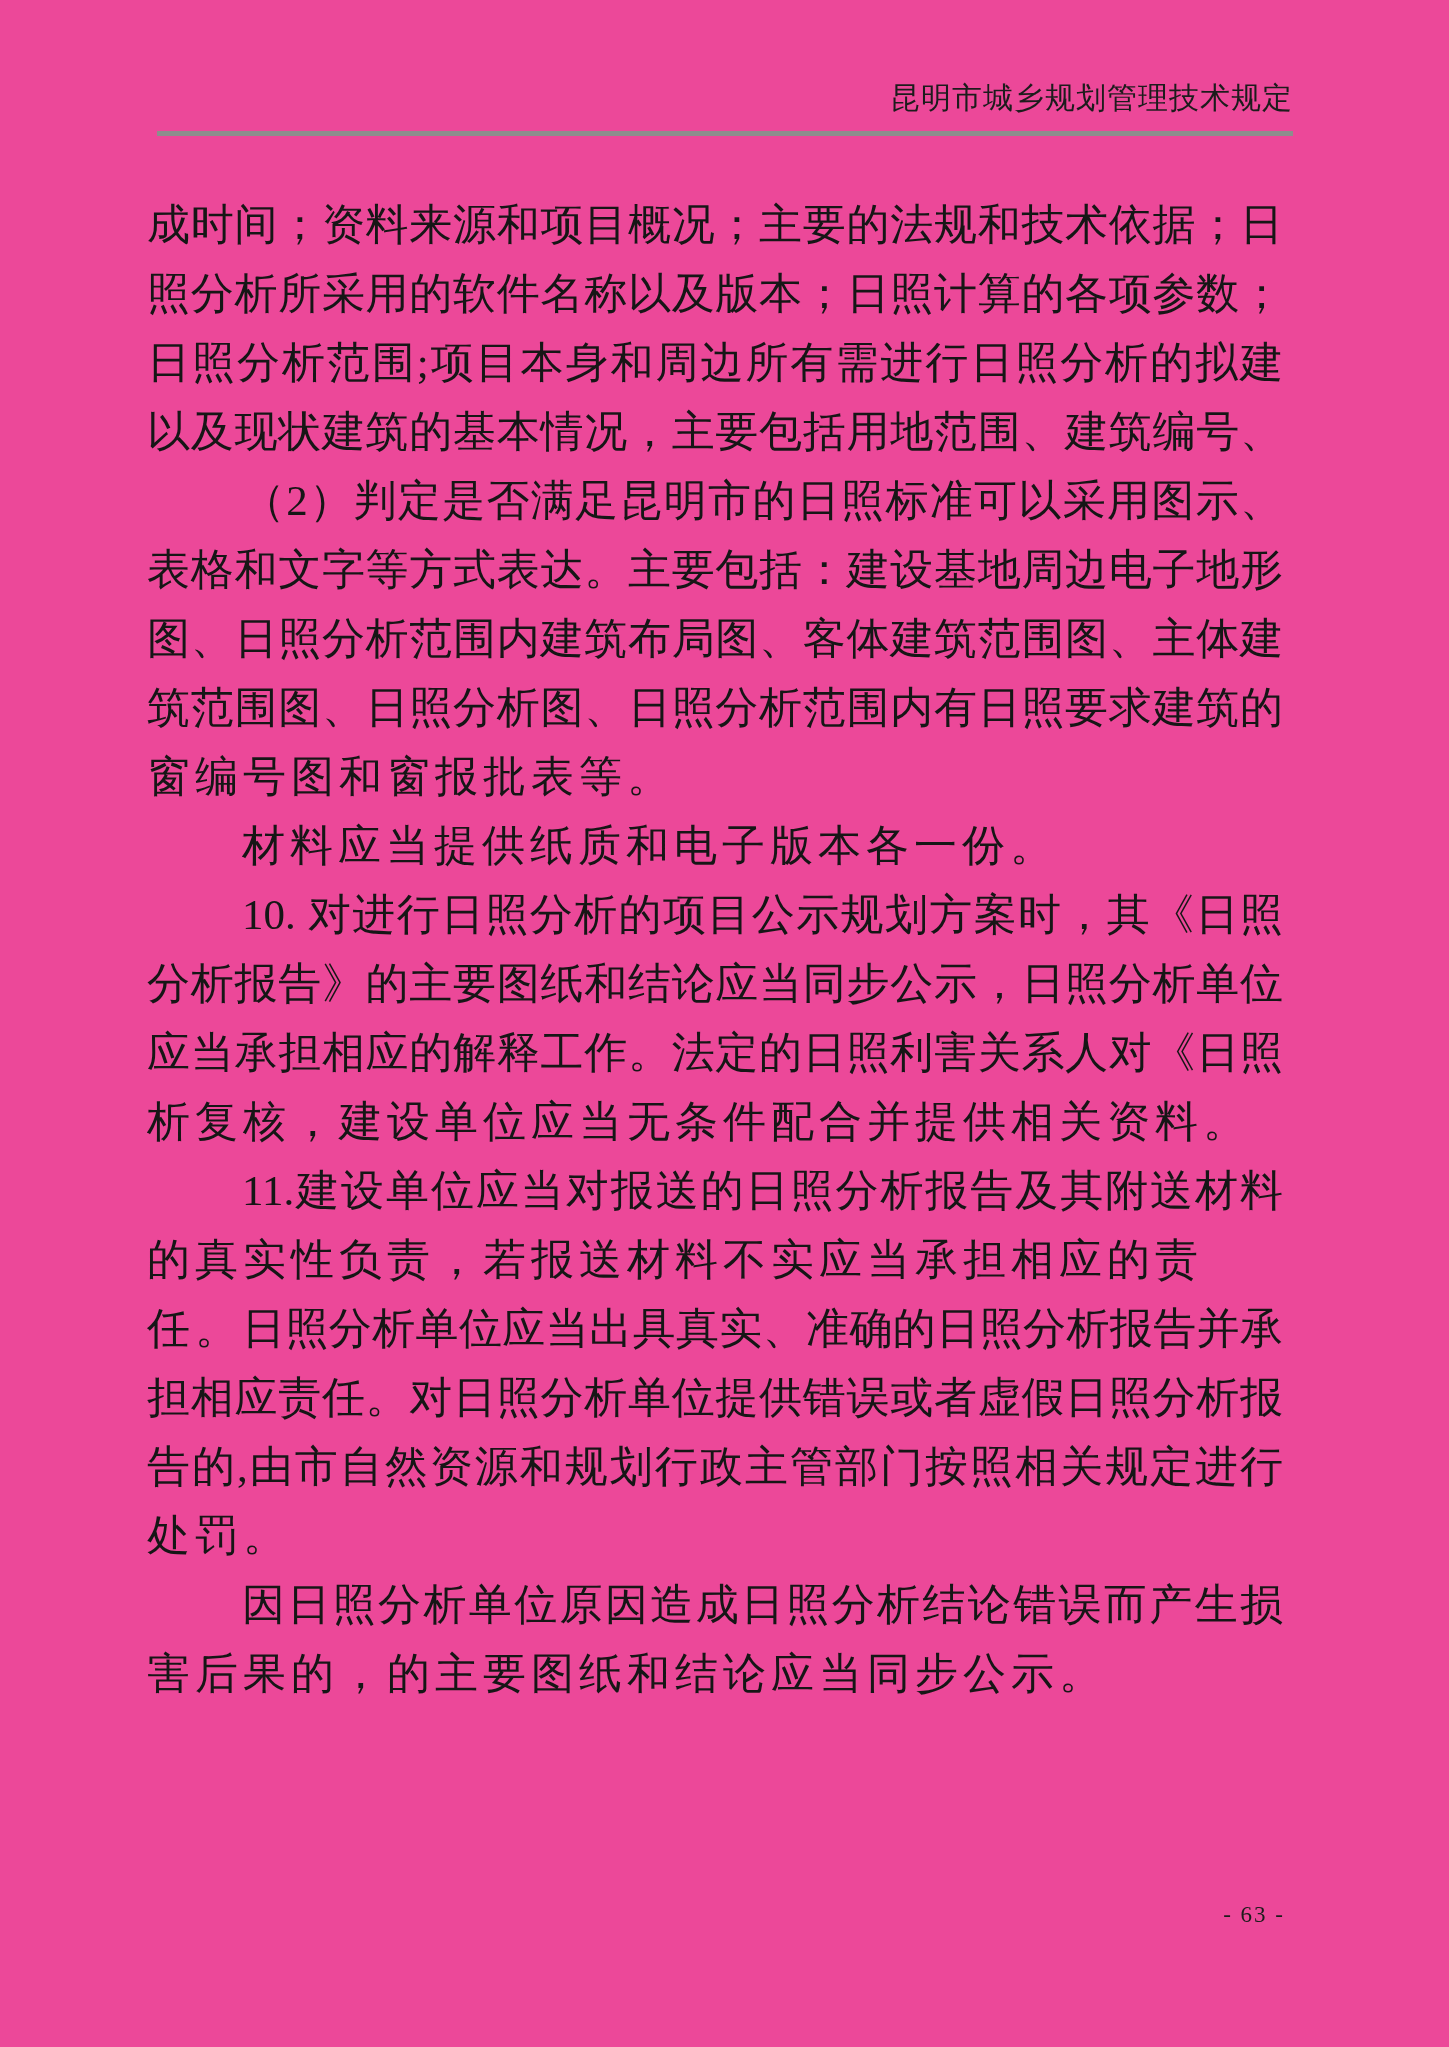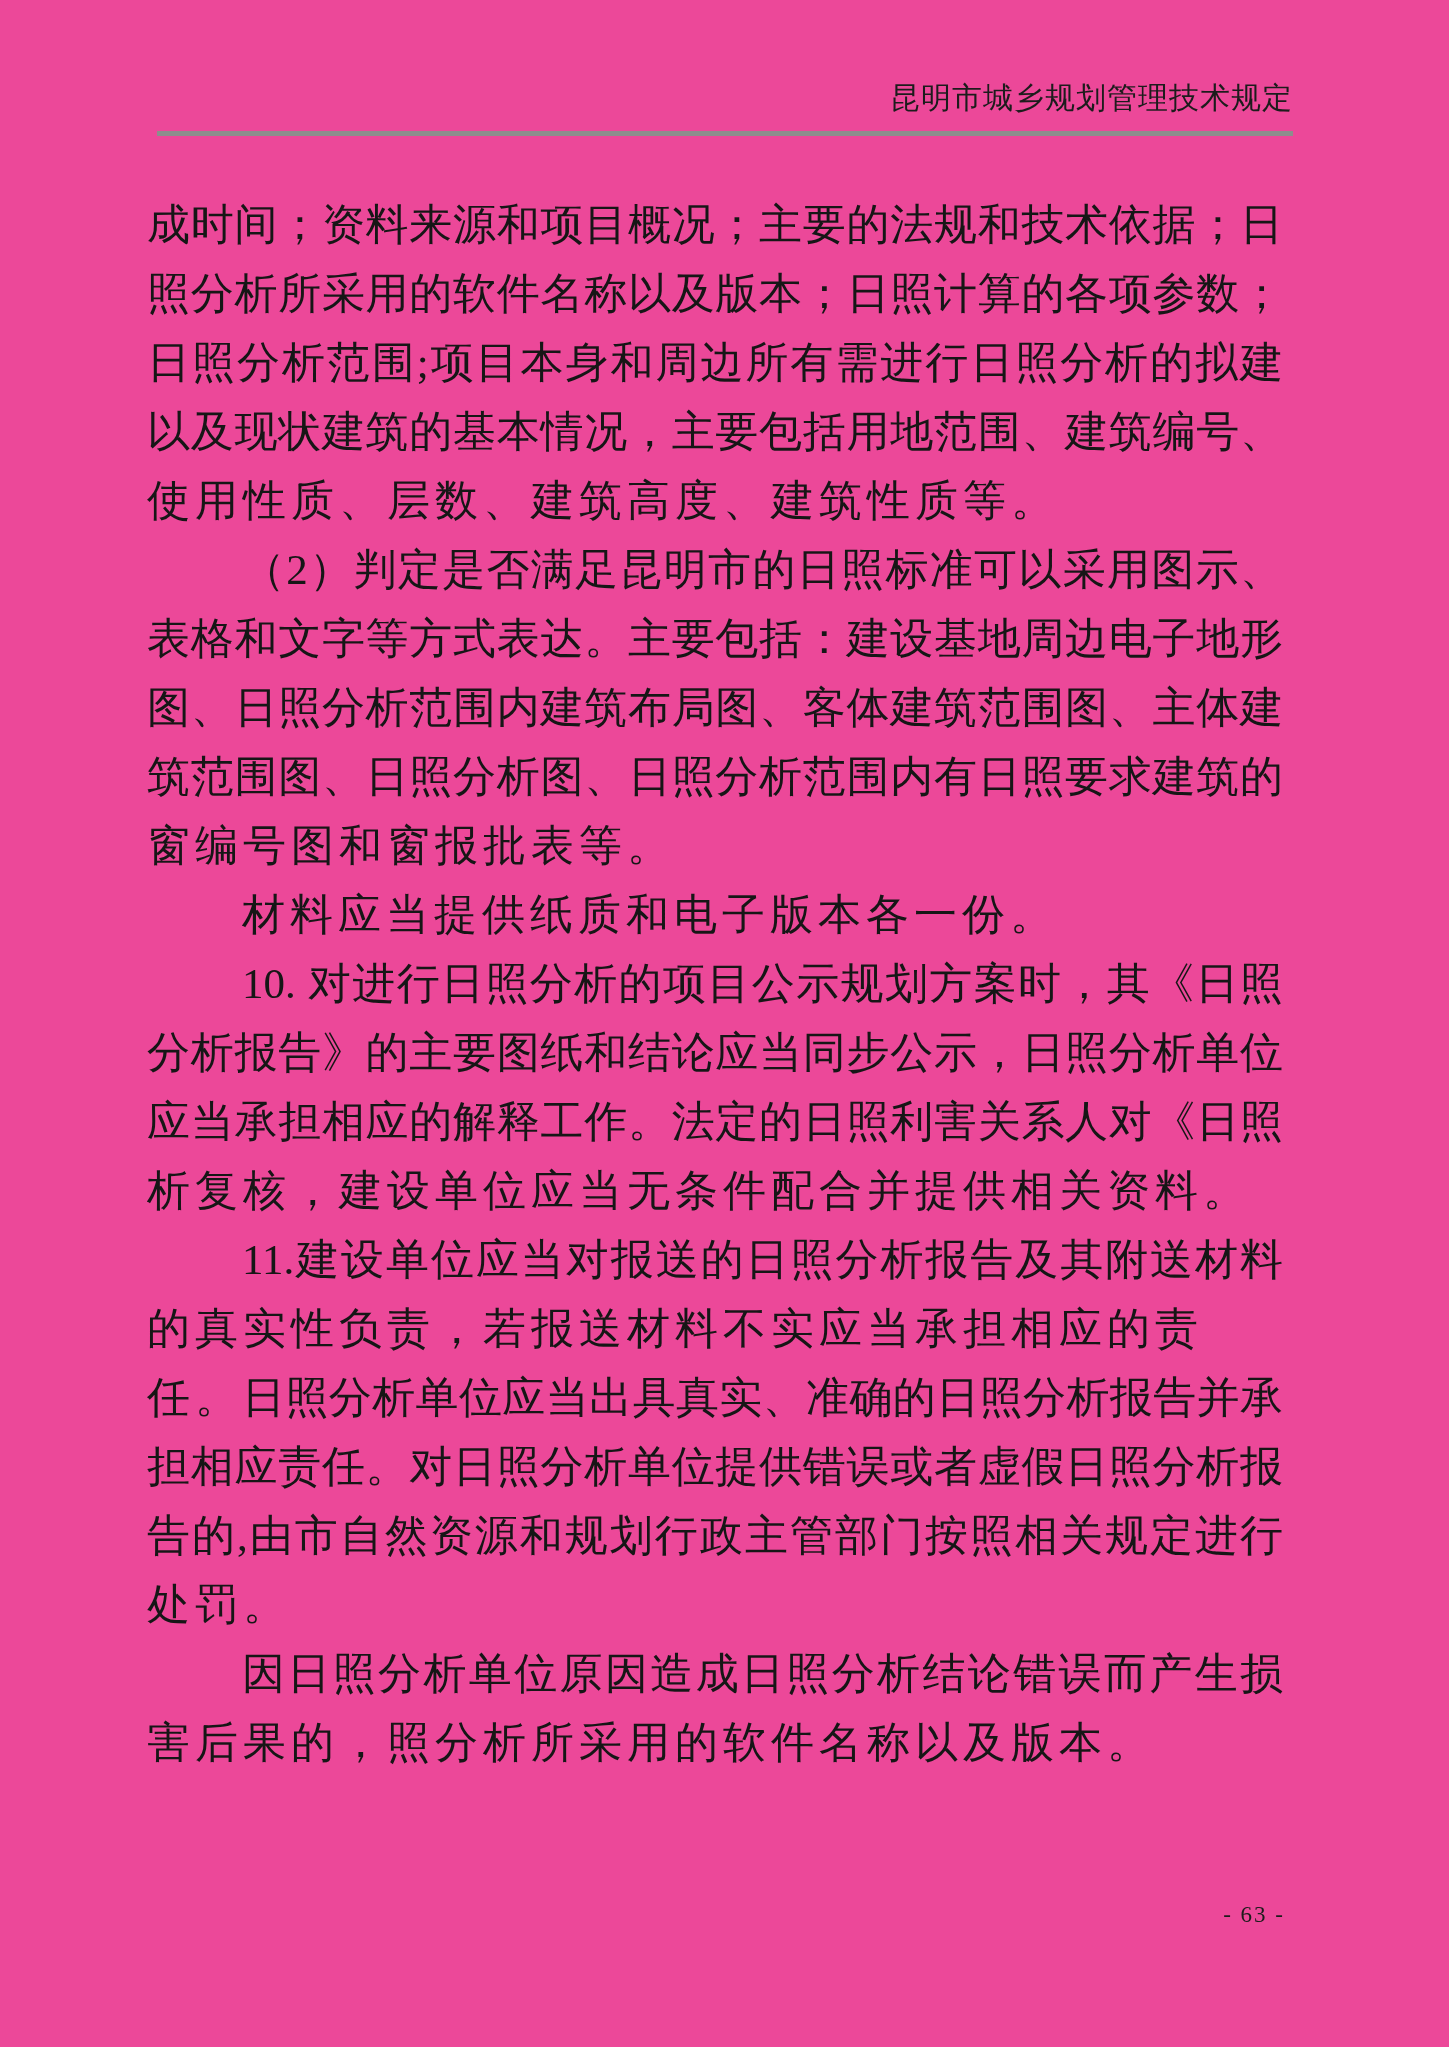--- a/index.html
+++ b/index.html
@@ -77,38 +77,37 @@
   <header>
     <div class="header-title">昆明市城乡规划管理技术规定</div>
     <div class="header-rule"></div>
   </header>
 
   <main class="body-text" id="body-lines">
       <div class="line just">成时间；资料来源和项目概况；主要的法规和技术依据；日</div>
       <div class="line just">照分析所采用的软件名称以及版本；日照计算的各项参数；</div>
       <div class="line just">日照分析范围;项目本身和周边所有需进行日照分析的拟建</div>
       <div class="line just">以及现状建筑的基本情况，主要包括用地范围、建筑编号、</div>
-      <div class="line last">使用性质、层数、建筑高度、建筑性质等。</div>
       <div class="line indent just">（2）判定是否满足昆明市的日照标准可以采用图示、</div>
       <div class="line just">表格和文字等方式表达。主要包括：建设基地周边电子地形</div>
       <div class="line just">图、日照分析范围内建筑布局图、客体建筑范围图、主体建</div>
       <div class="line just">筑范围图、日照分析图、日照分析范围内有日照要求建筑的</div>
       <div class="line last">窗编号图和窗报批表等。</div>
       <div class="line indent last">材料应当提供纸质和电子版本各一份。</div>
       <div class="line indent just">10. 对进行日照分析的项目公示规划方案时，其《日照</div>
       <div class="line just">分析报告》的主要图纸和结论应当同步公示，日照分析单位</div>
       <div class="line just">应当承担相应的解释工作。法定的日照利害关系人对《日照</div>
       <div class="line last">析复核，建设单位应当无条件配合并提供相关资料。</div>
       <div class="line indent just">11.建设单位应当对报送的日照分析报告及其附送材料</div>
       <div class="line last">的真实性负责，若报送材料不实应当承担相应的责任。</div>
       <div class="line indent just">日照分析单位应当出具真实、准确的日照分析报告并承</div>
       <div class="line just">担相应责任。对日照分析单位提供错误或者虚假日照分析报</div>
       <div class="line just">告的,由市自然资源和规划行政主管部门按照相关规定进行</div>
       <div class="line last">处罚。</div>
       <div class="line indent just">因日照分析单位原因造成日照分析结论错误而产生损</div>
-      <div class="line last">害后果的，照分析所采用的软件名称以及版本。</div>
+      <div class="line last">害后果的，的主要图纸和结论应当同步公示。</div>
     </main>
 
   <footer>
     <span class="page-number">- 63 -</span>
   </footer>
 
 </div>
 
 </body></html>

